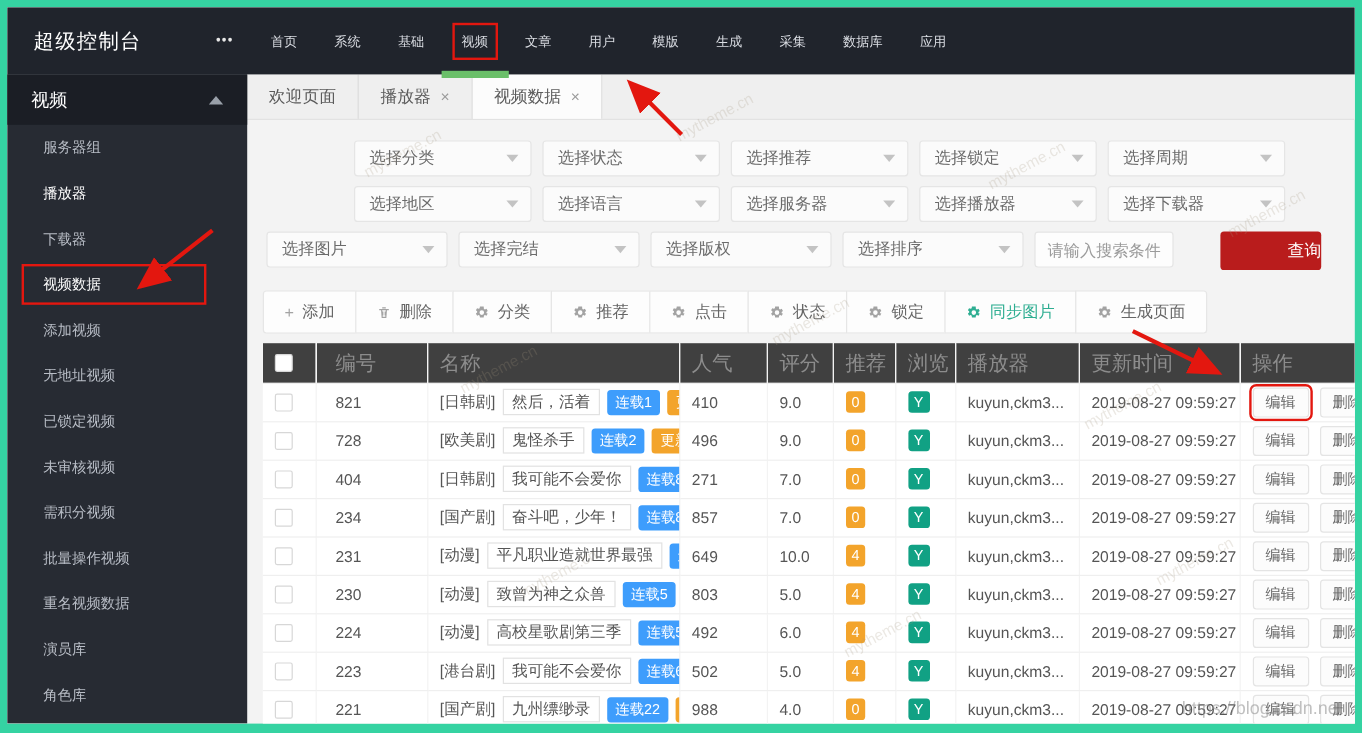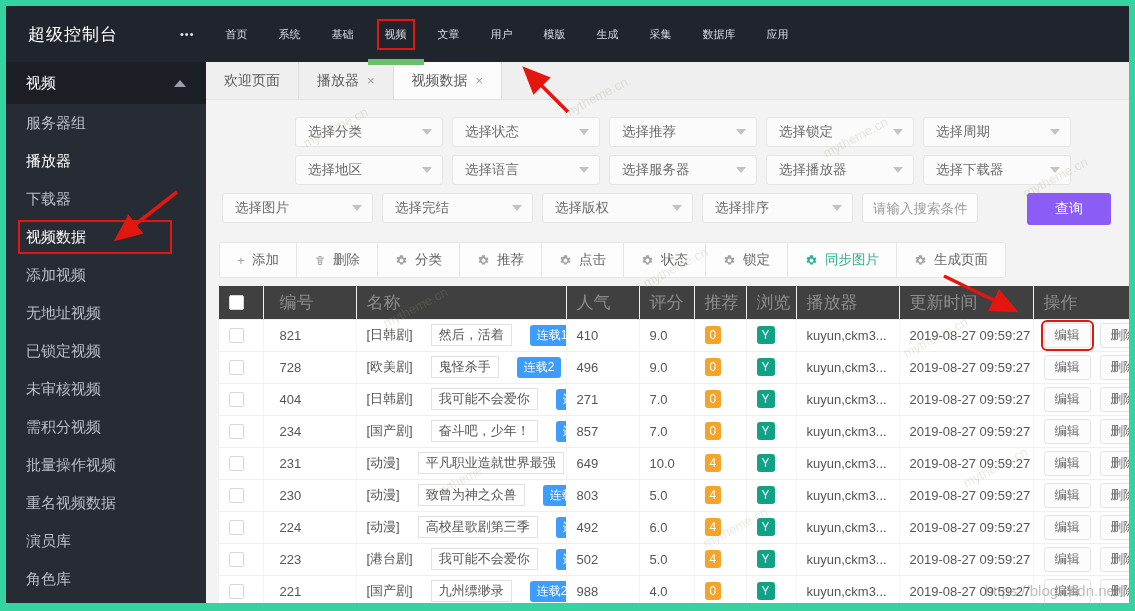--- a/index.html
+++ b/index.html
@@ -13,57 +13,57 @@
   .topnav { display:flex; align-items:center; gap:31px; margin-left:62px; }
   .dots { color:#e8e8e8; font-size:11px; letter-spacing:1px; cursor:pointer; }
   .topnav-item { color:#dadde3; font-size:11px; position:relative; cursor:pointer; white-space:nowrap; }
   .topnav-item.active { outline:2px solid #e3170f; outline-offset:6px; }
   .topnav-item.active::after { content:""; position:absolute; left:-17px; right:-17px; top:32px; height:6px; background:#6abf69; }
 
   
   .sidebar { position:absolute; left:0; top:56px; width:200px; bottom:0; background:#272b33; z-index:4; }
   .side-header { height:42px; background:#1b1e25; color:#fff; display:flex; align-items:center; justify-content:space-between; padding:0 20px; font-size:15px; cursor:pointer; }
   .tri-up { width:0; height:0; border-left:6px solid transparent; border-right:6px solid transparent; border-bottom:7px solid #99a0a9; }
-  .side-item { height:38px; line-height:38px; padding-left:20px; color:#b9bec7; font-size:15px; position:relative; cursor:pointer; white-space:nowrap; }
+  .side-item { height:38px; line-height:38px; padding-left:30px; color:#b9bec7; font-size:12px; position:relative; cursor:pointer; white-space:nowrap; }
   .side-item.bright { color:#fefefe; }
   .side-item.boxed::after { content:""; position:absolute; left:12px; right:34px; top:2px; bottom:2px; border:2px solid #e3170f; }
 
   
   .main { position:absolute; left:200px; top:56px; right:0; bottom:0; overflow:hidden; }
   .tabbar { height:38px; background:#efefef; border-bottom:1px solid #e2e2e2; display:flex; }
   .tab { display:flex; align-items:center; gap:8px; padding:0 18px; font-size:14px; color:#5b5b5b; border-right:1px solid #dcdcdc; cursor:pointer; white-space:nowrap; }
   .tab.active { background:#fcfcfc; }
   .tab .x { color:#9a9a9a; font-size:13px; cursor:pointer; }
 
   .filters { margin-top:17px; }
   .frow { display:flex; gap:9px; margin-bottom:8px; }
   .frow.indent { padding-left:89px; }
   .frow.last { padding-left:16px; }
   .select { width:148px; height:30px; background:#fbfbfb; border:1px solid #e5e5e5; border-radius:3px; display:flex; align-items:center; justify-content:space-between; padding:0 10px 0 12px; color:#6b6b6b; font-size:13.5px; cursor:pointer; white-space:nowrap; }
   .frow.last .select { width:151px; }
   .caret { width:0; height:0; border-left:5px solid transparent; border-right:5px solid transparent; border-top:6px solid #c3c3c3; }
   .search-input { width:116px; height:30px; border:1px solid #e5e5e5; border-radius:3px; padding:0 10px; font-size:13.5px; color:#666; background:#fdfdfd; outline:none; }
   .search-input::placeholder { color:#9b9b9b; }
-  .search-btn { width:84px; height:32px; background:#8b5cf6; color:#fff; border:none; border-radius:3px; font-size:14px; cursor:pointer; margin-left:40px; }
+  .search-btn { width:84px; height:32px; background:#b91c1c; color:#fff; border:none; border-radius:3px; font-size:14px; cursor:pointer; margin-left:30px;text-align:right; }
 
   .actions { display:flex; margin:17px 0 0 13px; }
   .abtn { display:flex; align-items:center; gap:7px; padding:0 17px; height:36px; background:#fdfdfd; border:1px solid #e6e6e6; margin-left:-1px; font-size:13.5px; color:#666; cursor:pointer; white-space:nowrap; }
   .abtn:first-child { border-radius:3px 0 0 3px; margin-left:0; }
   .abtn:last-child { border-radius:0 3px 3px 0; }
   .abtn .ic { color:#a3a3a3; display:flex; }
   .abtn.green { color:#2fae92; }
   .abtn.green .ic { color:#2fae92; }
 
   table.vtable { width:calc(100% - 13px); margin:8px 0 0 13px; border-collapse:collapse; background:#fff; table-layout:fixed; }
   .vtable th { height:33px; font-weight:normal; color:#8c8c8c; font-size:17px; text-align:left; background:#404040; }
   .vtable th, .vtable td { border-bottom:1px solid #efefef; border-right:1px solid #f3f3f3; padding-left:10px; white-space:nowrap; overflow:hidden; }
   .vtable td { height:32px; color:#555; font-size:13px; }
   .vtable td.c-id, .vtable th.c-id { padding-left:16px; }
   .cb { display:inline-block; width:15px; height:15px; background:#fff; border:1px solid #d7d7d7; border-radius:2px; vertical-align:middle; cursor:pointer; }
-  .namecell { display:flex; align-items:center; gap:18px; }
+  .namecell { display:flex; align-items:center; gap:6px; }
   .titletag { border:1px solid #e2e2e2; background:#fff; padding:1px 7px; color:#555; font-size:13px; }
   .badge { color:#fff; font-size:12px; padding:2px 7px; border-radius:3px; }
   .badge.blue { background:#3e9dfc; }
   .badge.orange { background:#f3a42b; }
   .sq { display:inline-block; min-width:13px; text-align:center; color:#fff; font-size:12px; padding:2px 5px; border-radius:3px; }
   .sq.orange { background:#f3a42b; }
   .sq.teal { background:#11a184; }
   .time { color:#f8473f; }
   .ops { display:flex; gap:9px; align-items:center; }
   .btn-mini { padding:3px 10px; background:#fcfcfc; border:1px solid #e4e4e4; border-radius:3px; font-size:12.5px; color:#666; cursor:pointer; white-space:nowrap; }

